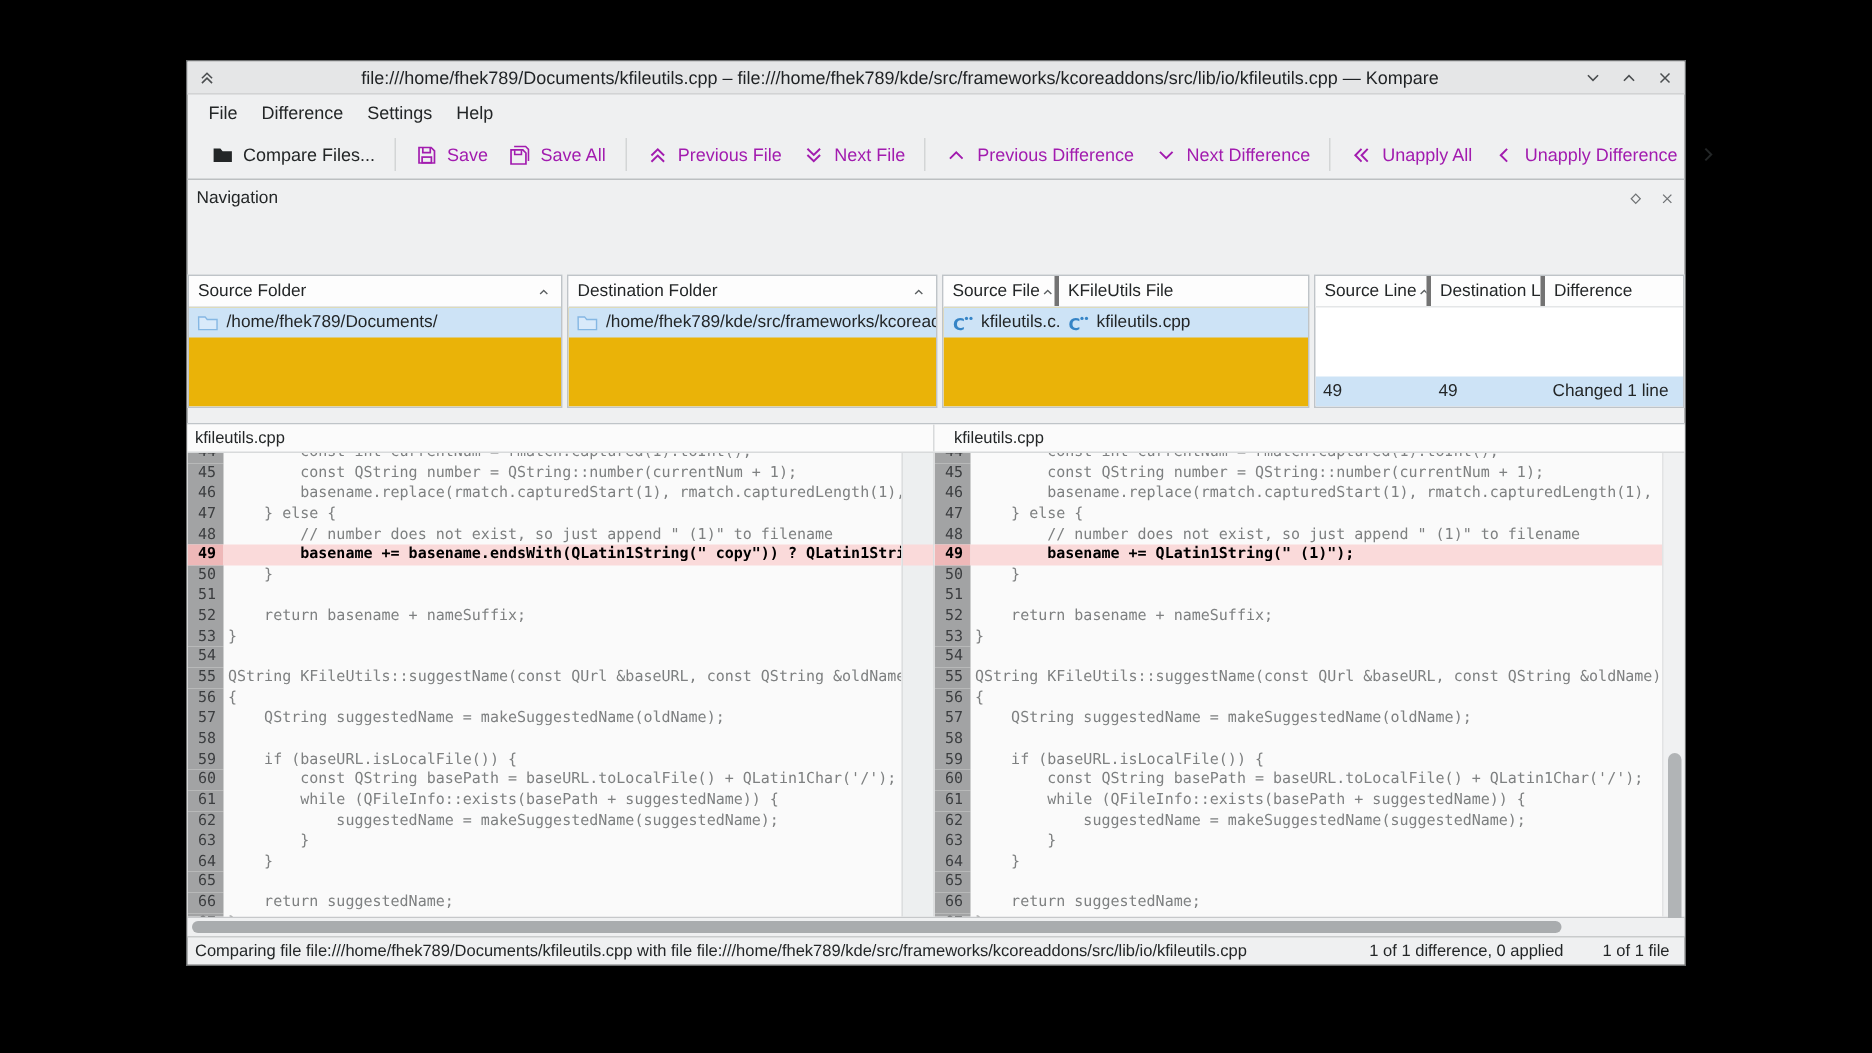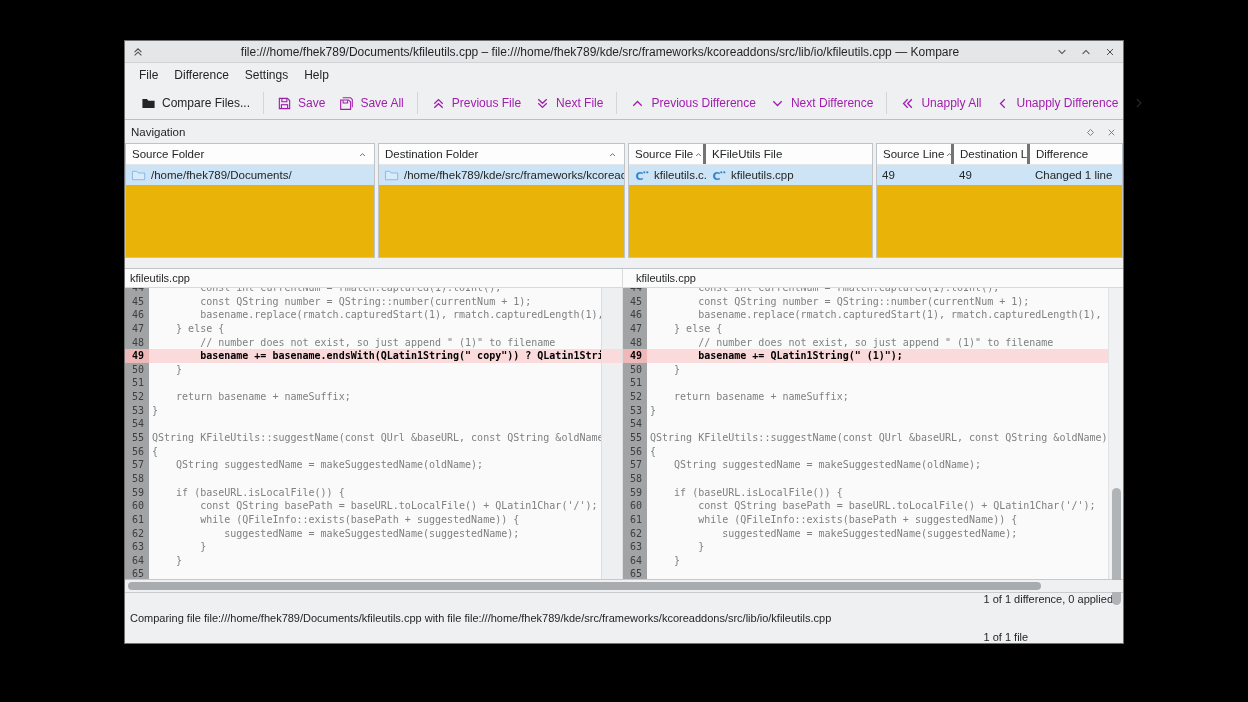--- a/index.html
+++ b/index.html
@@ -33,21 +33,21 @@
   .tb-spacer { flex:1; }
   .tb-overflow .icon { width:14px; height:14px; color:#232627; }
 
   
   .navdock { flex:0 0 143px; padding:3px 0 5px; display:flex; flex-direction:column; }
   .nav-header { flex:0 0 18px; display:flex; align-items:center; padding:0 6px;
                 font-size:11.5px; color:#232627; }
   .nav-hicons { margin-left:auto; display:flex; gap:10px; }
   .nav-hicons .icon { width:11px; height:11px; color:#72757  7; color:#717476; }
   .nav-panels { flex:1; display:flex; gap:3px; margin-top:2px; min-height:0; }
-  .nav-panel { background:#fff; border:1px solid #bfc4c8; display:flex; flex-direction:column; overflow:hidden; }
+  .nav-panel { background:#fff; border:1px solid #bfc4c8; display:flex; flex-direction:column; overflow:hidden;margin-top:40px; }
   .np-headrow { flex:0 0 21px; display:flex; background:#fdfdfd; border-bottom:1px solid #e4e6e7; }
   .np-hcell { display:flex; align-items:center; padding:0 6px; font-size:11.5px; color:#232627;
               border-right:3px solid #737373; overflow:hidden; white-space:nowrap; cursor:default; }
   .np-hcell:last-child { border-right:none; }
   .np-hcell.grow { flex:1; }
   .sort-icon { width:11px; height:11px; margin-left:auto; flex:0 0 auto; }
   .np-body { flex:1; background:#eab308; }
   .np-row { display:flex; height:20px; align-items:center; cursor:default; }
   .np-row.sel { background:#cde3f6; }
   .np-cell { display:flex; align-items:center; gap:5px; padding:0 5px; font-size:11.5px;
@@ -83,21 +83,21 @@
   .vthumb { position:absolute; left:2.5px; right:2.5px; top:200px; height:117px;
             background:#b1b4b6; border-radius:5px; }
 
   
   .hscroll { flex:0 0 12px; position:relative; background:#eff0f1; }
   .hthumb { position:absolute; left:3px; top:2px; width:913px; height:8px;
             background:#a9acae; border-radius:4px; }
   .statusbar { flex:0 0 19px; display:flex; align-items:center; padding:0 5px;
                border-top:1px solid #c9cbcc; font-size:11px; color:#232627; }
   .sb-left { flex:1; white-space:nowrap; overflow:hidden; }
-  .sb-right { display:flex; gap:26px; padding-right:5px; white-space:nowrap;flex-direction:column; }
+  .sb-right { display:flex; gap:26px; padding-right:5px; white-space:nowrap; }
   .icon { display:inline-block; }
 </style>
 </head>
 <body>
 
 <div class="window">
 
   <div class="titlebar">
     <span class="win-btn" style="color:#3a3d3f">
         <svg class="icon" viewBox="0 0 16 16">
@@ -285,21 +285,21 @@
                 <svg class="icon" viewBox="0 0 16 16">
                   <text x="1.5" y="12.5" font-size="11.5" font-weight="bold" fill="#3584c6" font-family="DejaVu Sans, sans-serif">C</text>
                   <circle cx="11" cy="4.6" r="1.15" fill="#3584c6"></circle>
                   <circle cx="14.2" cy="4.6" r="1.15" fill="#3584c6"></circle>
                 </svg>
                 <span>kfileutils.cpp</span>
               </div>
             </div>
           </div>
         </div>
-        <div class="nav-panel" style="flex: 1 1 0%;">
+        <div class="nav-panel" style="flex: 1 1 0%; gap: 46px;">
           <div class="np-headrow">
             <div class="np-hcell" style="flex:0 0 77px">
               <span>Source Line</span>
               <svg class="icon sort-icon" viewBox="0 0 16 16">
                 <path d="M4.5 10.2 8 6.7l3.5 3.5" fill="none" stroke="#5c6062" stroke-width="1.3"></path>
               </svg>
             </div>
             <div class="np-hcell" style="flex:0 0 76px">
               <span>Destination Lir</span>
             </div>

